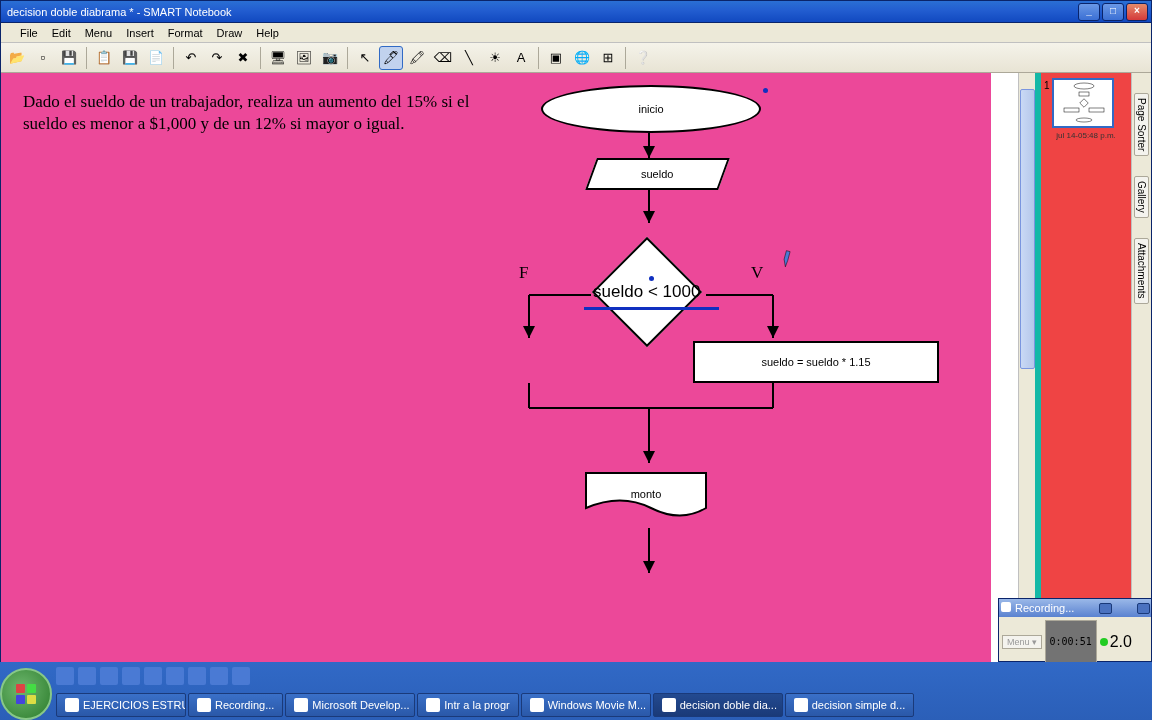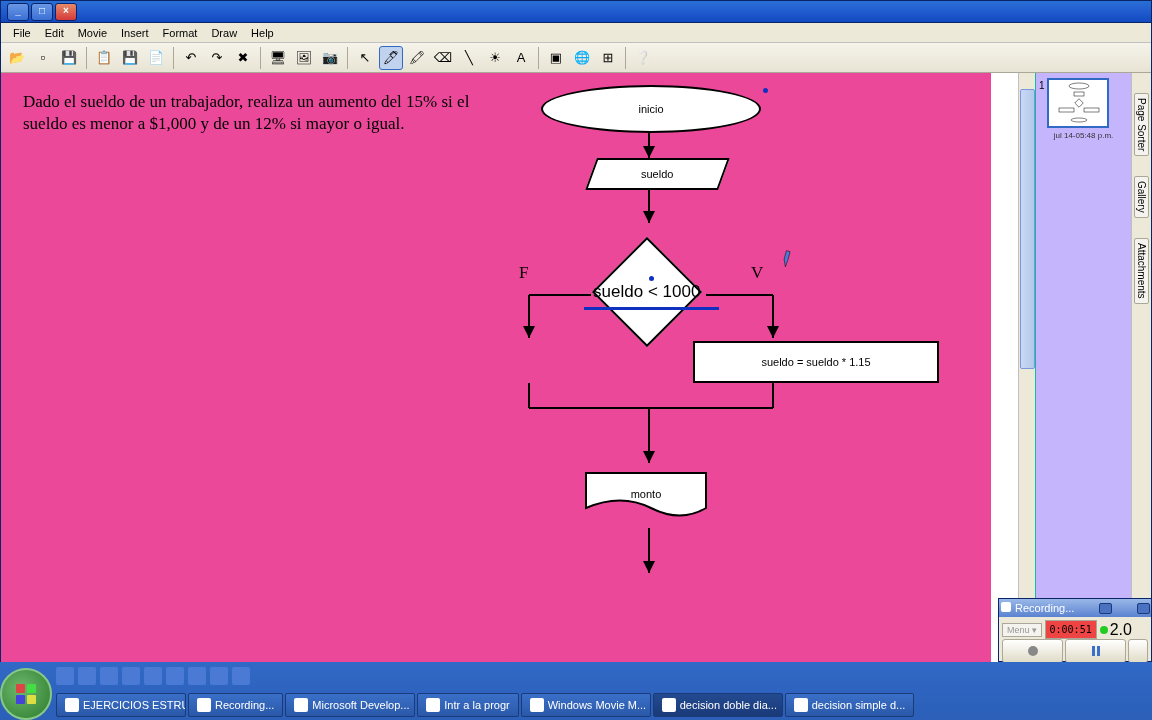--- a/index.html
+++ b/index.html
@@ -3,34 +3,34 @@
 <meta charset="utf-8">
 <style>
 *{box-sizing:border-box;margin:0;padding:0;font-family:Tahoma,Arial,sans-serif;font-size:11px}
 body{width:1152px;height:720px;background:#3a6ea5;overflow:hidden;position:relative}
 .app{position:absolute;left:0;top:0;width:1152px;height:662px;background:#fff;border:1px solid #0a246a}
 .titlebar{height:22px;background:linear-gradient(to bottom,#2a6fd4 0%,#225dd0 45%,#1149c0 100%);display:flex;align-items:center;color:#fff;font-size:12px;padding-left:6px;border-bottom:1px solid #0a246a}
 .titlebar .titletxt{flex:1}
 .winbtns{display:flex;gap:2px;margin-right:3px}
 .winbtn{width:22px;height:18px;background:linear-gradient(#6a98e6,#3a6fd4);border:1px solid #0a246a;border-radius:3px;color:#fff;text-align:center;line-height:14px;font-weight:bold;font-size:10px}
 .winbtn.close{background:linear-gradient(#e68a6a,#d43a3a)}
-.menubar{height:20px;background:#ece9d8;display:flex;align-items:center;padding-left:6px;gap:2px;border-bottom:1px solid #c0c0c0}
+.menubar{height:20px;background:#ece9d8;display:flex;align-items:center;padding-left:13px;gap:2px;border-bottom:1px solid #c0c0c0}
 .menubar span{padding:2px 6px}
 .toolbar{height:30px;background:linear-gradient(#f5f3ea,#e8e4d4);border-bottom:1px solid #aca899;display:flex;align-items:center;padding:0 4px;gap:2px}
 .tbtn{width:24px;height:24px;border:1px solid transparent;border-radius:3px;display:flex;align-items:center;justify-content:center;font-size:13px}
 .tbtn.active{border:1px solid #316ac5;background:#c1d2ee}
 .tsep{width:1px;height:22px;background:#aca899;margin:0 3px}
 .work{display:flex;height:590px}
 .canvas-wrap{flex:1;position:relative;background:#fff;overflow:hidden}
 .canvas{position:relative;width:990px;height:590px;background:#ec4899}
 .scroll-v{width:17px;background:#ece9d8;border-left:1px solid #c0c0c0;position:relative}
 .scroll-v .thumb{position:absolute;left:1px;width:15px;top:16px;height:280px;background:linear-gradient(to right,#c9d9f5,#b5c7ea);border:1px solid #7a96df;border-radius:2px}
 .sidetabs{width:20px;background:#ece9d8;border-left:1px solid #c0c0c0;display:flex;flex-direction:column;align-items:center}
 .sidetab{writing-mode:vertical-rl;font-size:10px;margin-top:20px;padding:4px 1px;border:1px solid #aca899;background:#f4f3ee;border-radius:2px}
-.thumbs{width:96px;background:#c4b5fd;border-left:1px solid #14b8a6;padding:5px}
+.thumbs{width:96px;background:#ef4444;border-left:6px solid #14b8a6;padding:5px}
 .thumb-pg{width:62px;height:50px;background:#fff;border:2px solid #316ac5;position:relative;margin-left:6px}
 .thumb-pg::before{content:"1";position:absolute;left:-10px;top:0;font-size:10px}
 .thumb-date{font-size:8px;text-align:center;margin-top:3px;color:#333}
 .problem{position:absolute;left:22px;top:18px;width:480px;font-family:"Times New Roman",serif;font-size:17px;line-height:1.3;color:#000}
 .flow{position:absolute;left:0;top:0;width:990px;height:590px;pointer-events:none}
 .shape{position:absolute;font-family:"Times New Roman",serif;font-size:18px;text-align:center;display:flex;align-items:center;justify-content:center;border:2px solid #000;background:#fff;pointer-events:auto}
 .ellipse{border-radius:50%}
 .diamond{transform:rotate(45deg);width:78px;height:78px}
 .diamond span{transform:rotate(-45deg);white-space:nowrap;font-size:17px}
 .para{transform:skewX(-20deg)}
@@ -40,50 +40,51 @@
 .underline{position:absolute;height:3px;background:#1030c0}
 .dot{position:absolute;width:5px;height:5px;background:#1030c0;border-radius:50%}
 .pen{position:absolute;width:18px;height:18px;transform:rotate(-30deg)}
 .rec-win{position:absolute;right:0;top:598px;width:154px;height:64px;background:#ece9d8;border:1px solid #0a246a}
 .rec-title{height:18px;background:linear-gradient(to bottom,#9ab8e8,#5a82d0);color:#fff;font-size:10px;padding-left:16px;display:flex;align-items:center;position:relative}
 .rec-title::before{content:"";position:absolute;left:2px;top:3px;width:10px;height:10px;background:#fff;border-radius:2px}
 .rec-title .sm{width:13px;height:11px;background:#4a72c0;border:1px solid #1a3a7a;border-radius:2px;margin-left:auto;margin-right:1px}
 .rec-body{padding:3px;display:flex;flex-direction:column;gap:0}
 .rec-row1{display:flex;gap:3px;align-items:center}
 .rec-menu{font-size:9px;padding:1px 4px;border:1px solid #aca899;background:#f4f3ee;color:#999}
-.rec-time{font-size:10px;padding:3px 4px;border:1px solid #aca899;background:#ef4444;font-family:monospace}
+.rec-time{font-size:10px;padding:15px 4px;border:1px solid #aca899;background:#737373;font-family:monospace}
 .rec-spd{font-size:16px;display:flex;align-items:center;gap:2px}
 .rec-spd::before{content:"";width:8px;height:8px;background:#2c2;border-radius:50%;display:inline-block}
 .rec-btns{display:flex;gap:2px}
 .rec-btn{flex:1;height:24px;background:linear-gradient(#fff,#e0dcc8);border:1px solid #aca899;border-radius:3px;display:flex;align-items:center;justify-content:center}
 .taskbar{position:absolute;left:0;bottom:0;width:1152px;height:58px;background:linear-gradient(to bottom,#3169c6 0%,#2b5fb8 100%);display:flex;flex-direction:column}
 .ql{height:28px;display:flex;align-items:center;padding-left:56px;gap:4px}
 .ql-icon{width:18px;height:18px;background:#4a7ad4;border-radius:2px}
 .tasks{height:30px;display:flex;align-items:center;padding-left:56px;gap:2px}
 .start{position:absolute;left:0;bottom:0;width:52px;height:52px;background:radial-gradient(circle at 40% 40%,#6eb86e,#2a7a2a);border-radius:50%;border:2px solid #88c888;display:flex;align-items:center;justify-content:center}
 .start svg{width:28px;height:28px}
 .task{height:24px;padding:0 8px;background:linear-gradient(#3a70c8,#2a58a8);border:1px solid #1a3a7a;border-radius:2px;color:#fff;font-size:10px;display:flex;align-items:center;gap:4px;max-width:130px;overflow:hidden;white-space:nowrap}
 .task.active{background:linear-gradient(#234a90,#1a3a78)}
 .task::before{content:"";width:14px;height:14px;background:#fff;border-radius:2px;flex-shrink:0}
 </style>
 </head>
 <body>
 
 <div class="app">
   <div class="titlebar">
+    <span class="titletxt">decision doble diabrama * - SMART Notebook</span>
     <div class="winbtns">
       <div class="winbtn">_</div>
       <div class="winbtn">□</div>
       <div class="winbtn close">×</div>
     </div>
   </div>
   <div class="menubar">
     <span>File</span>
     <span>Edit</span>
-    <span>Movie</span>
+    <span>Menu</span>
     <span>Insert</span>
     <span>Format</span>
     <span>Draw</span>
     <span>Help</span>
   </div>
   <div class="toolbar">
     <div class="tbtn">📂</div>
     <div class="tbtn">▫</div>
     <div class="tbtn">💾</div>
     <div class="tsep"></div>

